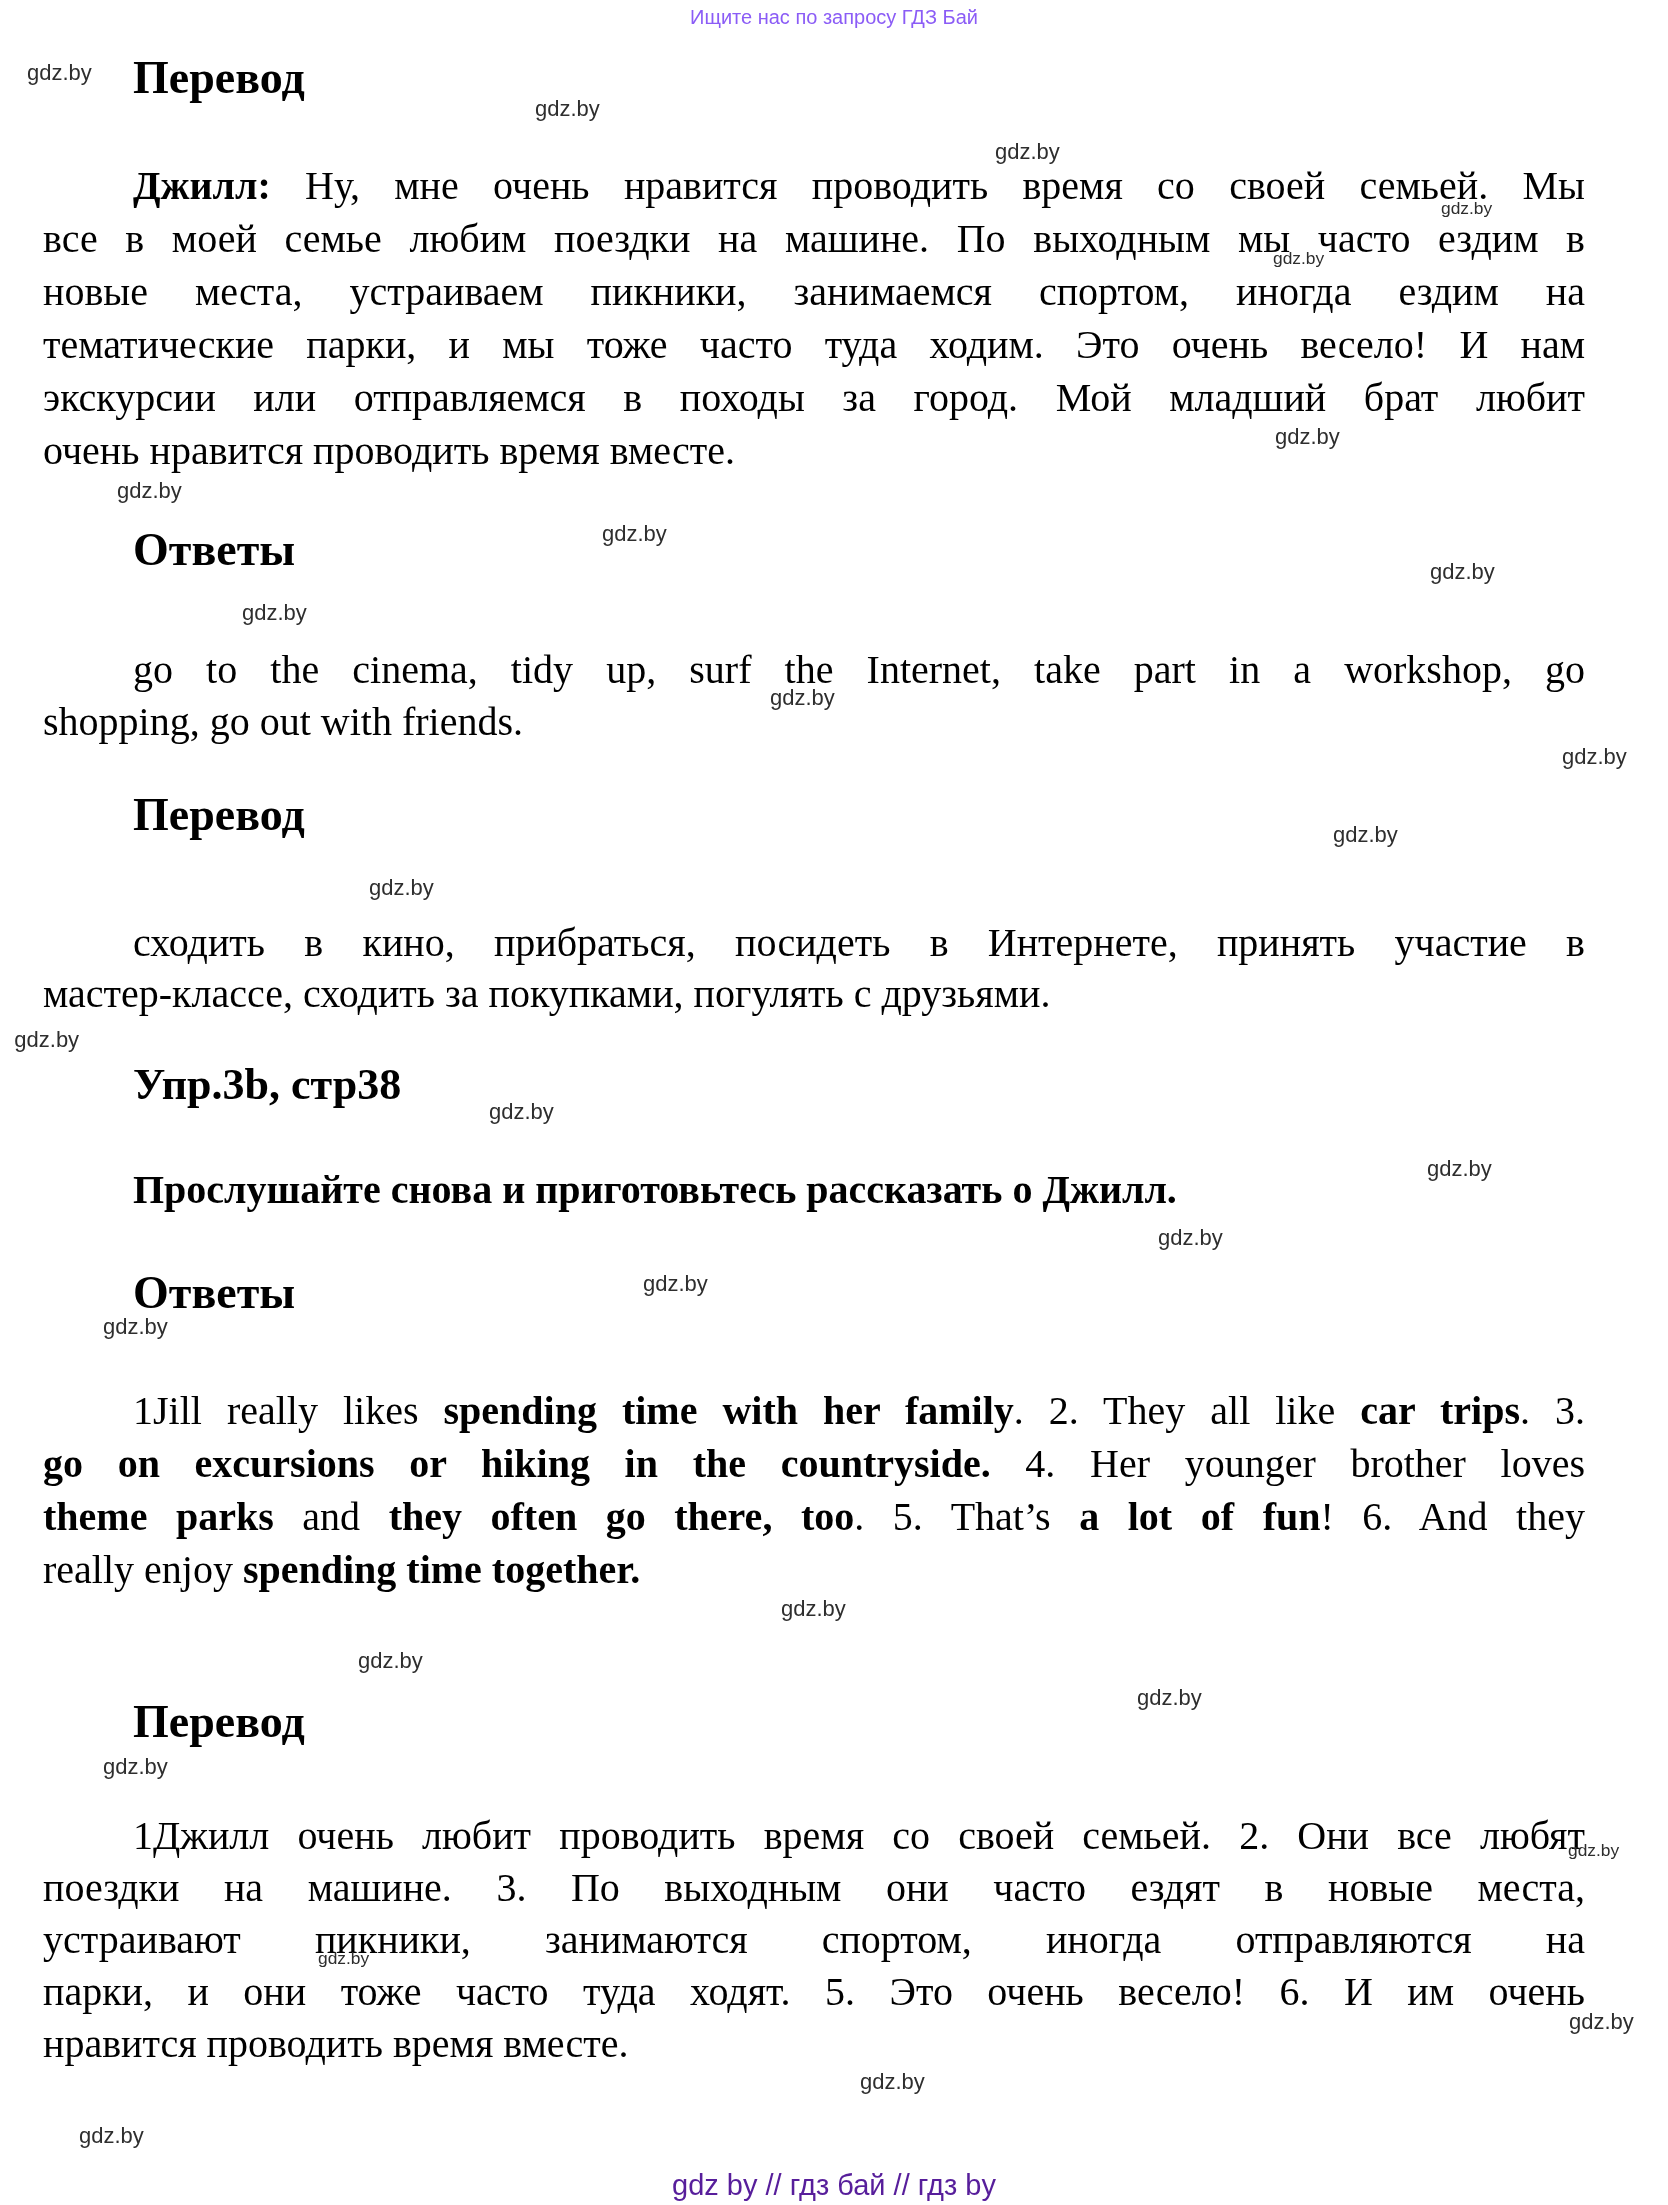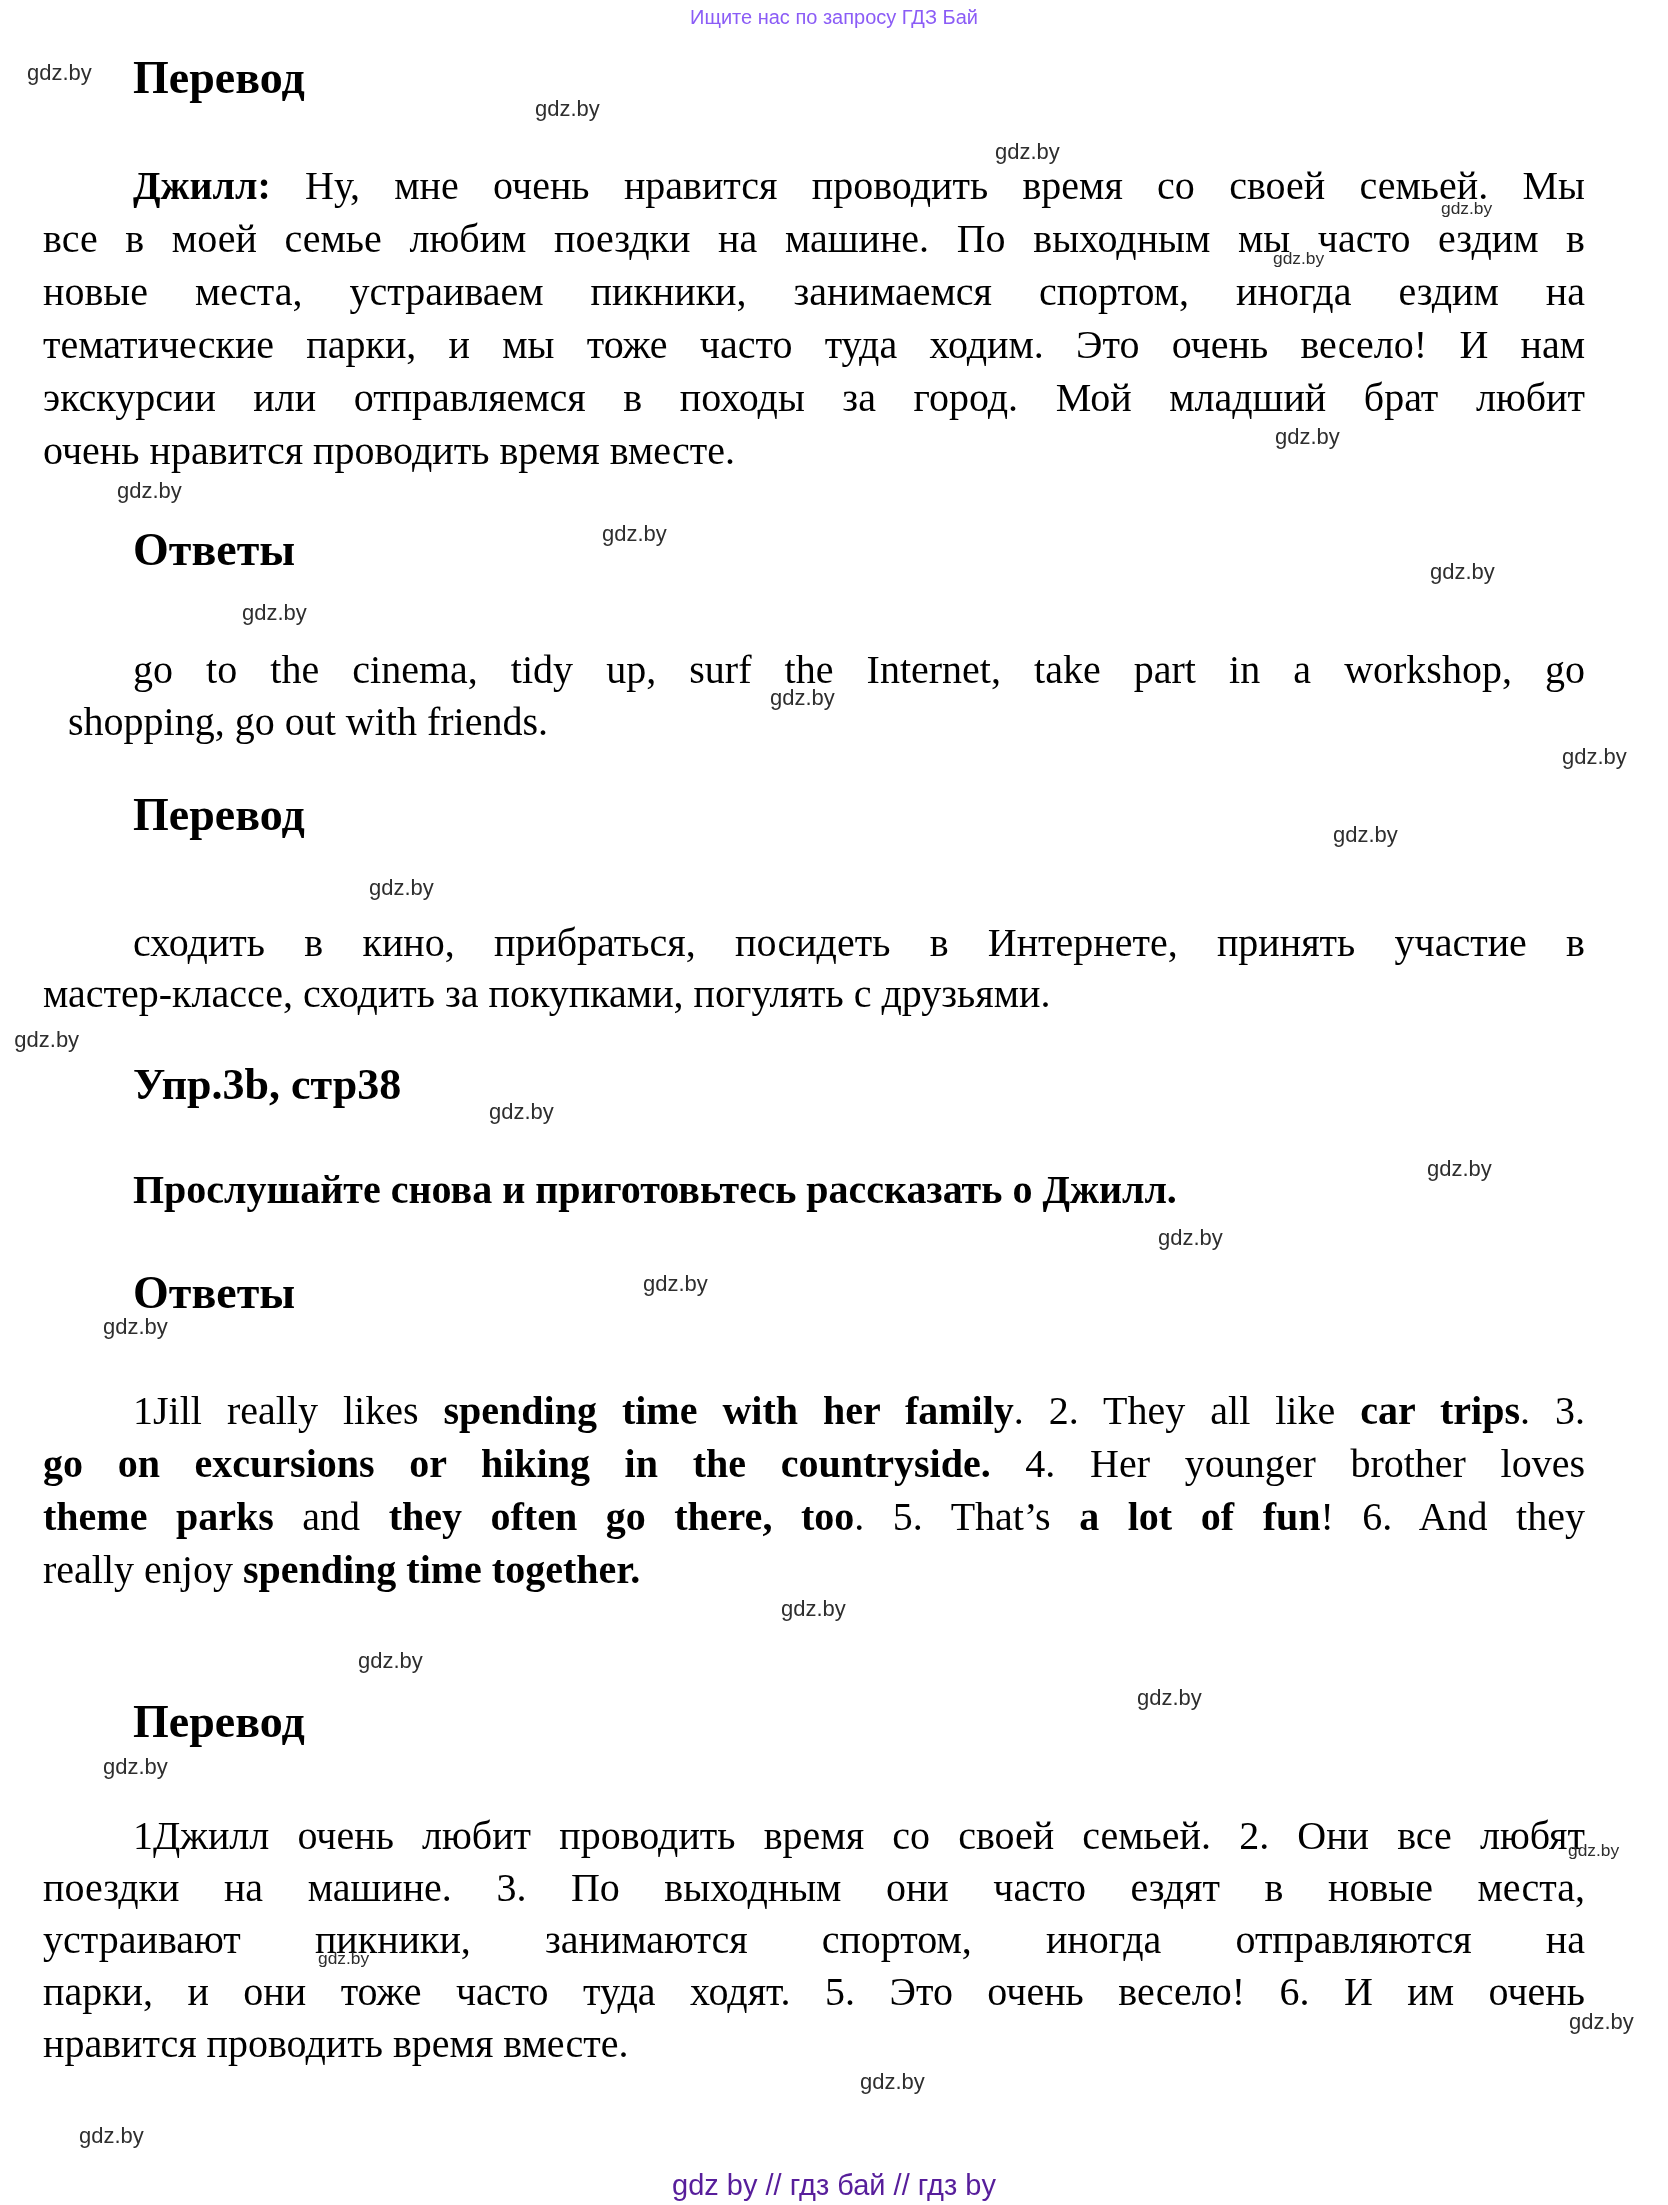--- a/index.html
+++ b/index.html
@@ -72,21 +72,21 @@
       <div class="line" style="height: 53px; line-height: 53px;"><span>новые места, устраиваем пикники, занимаемся спортом, иногда ездим на</span></div>
       <div class="line" style="height: 53px; line-height: 53px;"><span>тематические парки, и мы тоже часто туда ходим. Это очень весело! И нам</span></div>
       <div class="line" style="height: 53px; line-height: 53px;"><span>экскурсии или отправляемся в походы за город. Мой младший брат любит</span></div>
       <div class="line last" style="height: 53px; line-height: 53px;"><span>очень нравится проводить время вместе.</span></div>
     </div>
 
   <div class="heading" style="top:527px">Ответы</div>
 
   <div class="para" style="top: 644px;">
       <div class="line indent" style="height: 52px; line-height: 52px;"><span>go to the cinema, tidy up, surf the Internet, take part in a workshop, go</span></div>
-      <div class="line last" style="height: 52px; line-height: 52px; margin-left: 25px;"><span>shopping, go out with friends.</span></div>
+      <div class="line last" style="height: 52px; line-height: 52px;"><span>shopping, go out with friends.</span></div>
     </div>
 
   <div class="heading" style="top:792px">Перевод</div>
 
   <div class="para" style="top: 917px;">
       <div class="line indent" style="height: 51px; line-height: 51px;"><span>сходить в кино, прибраться, посидеть в Интернете, принять участие в</span></div>
       <div class="line last" style="height: 51px; line-height: 51px;"><span>мастер-классе, сходить за покупками, погулять с друзьями.</span></div>
     </div>
 
   <div class="heading small-h" style="top:1063px">Упр.3b, стр38</div>

